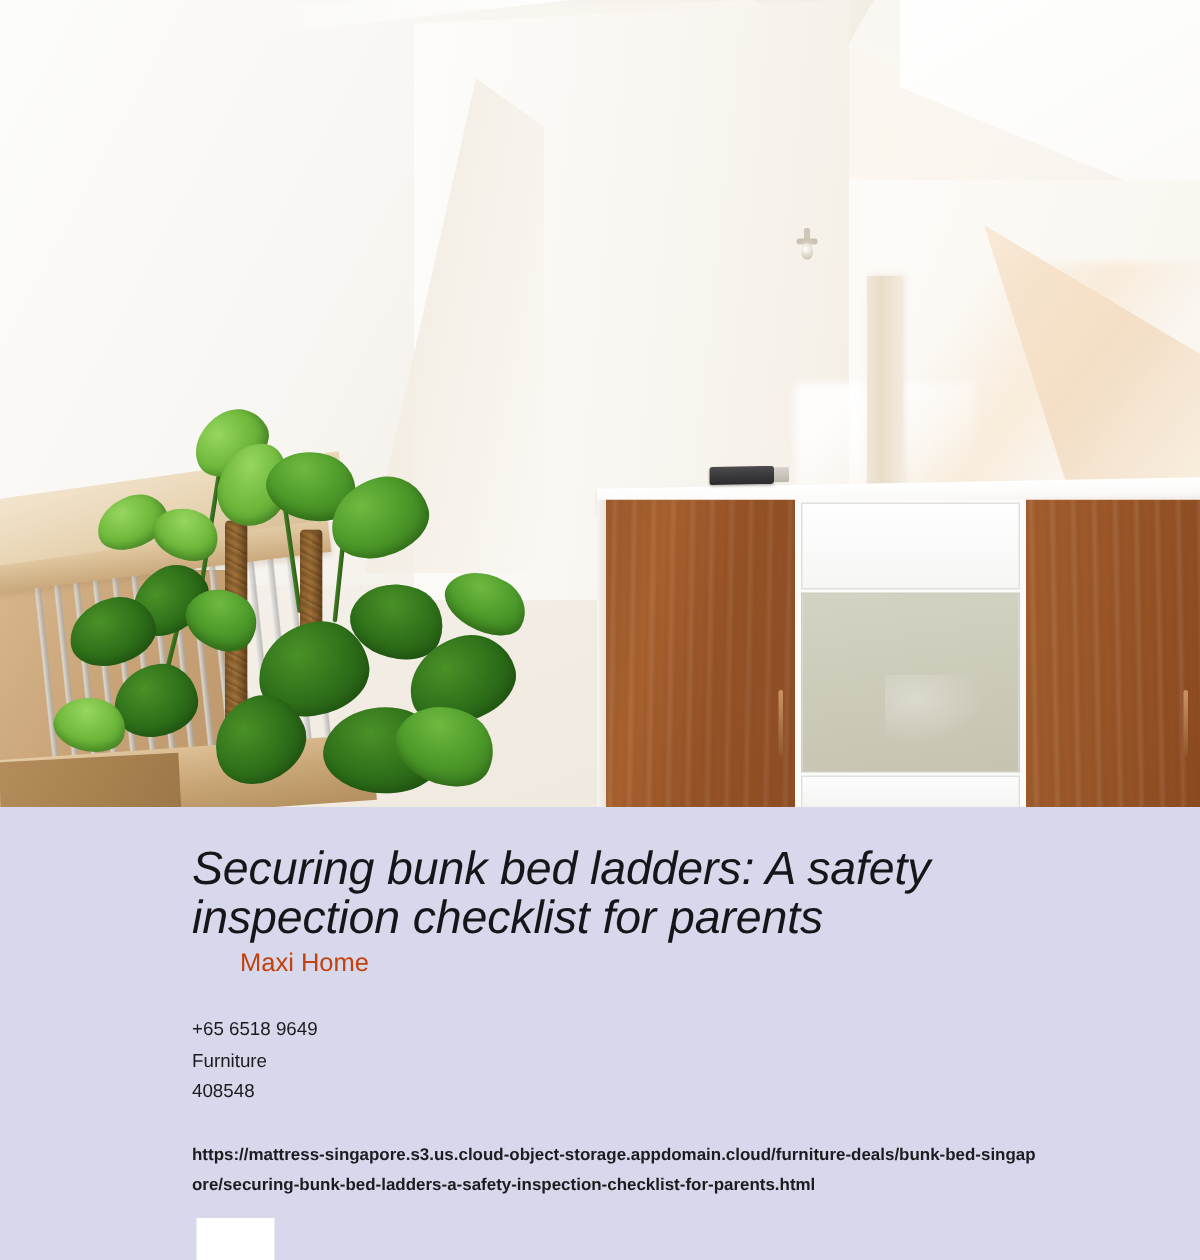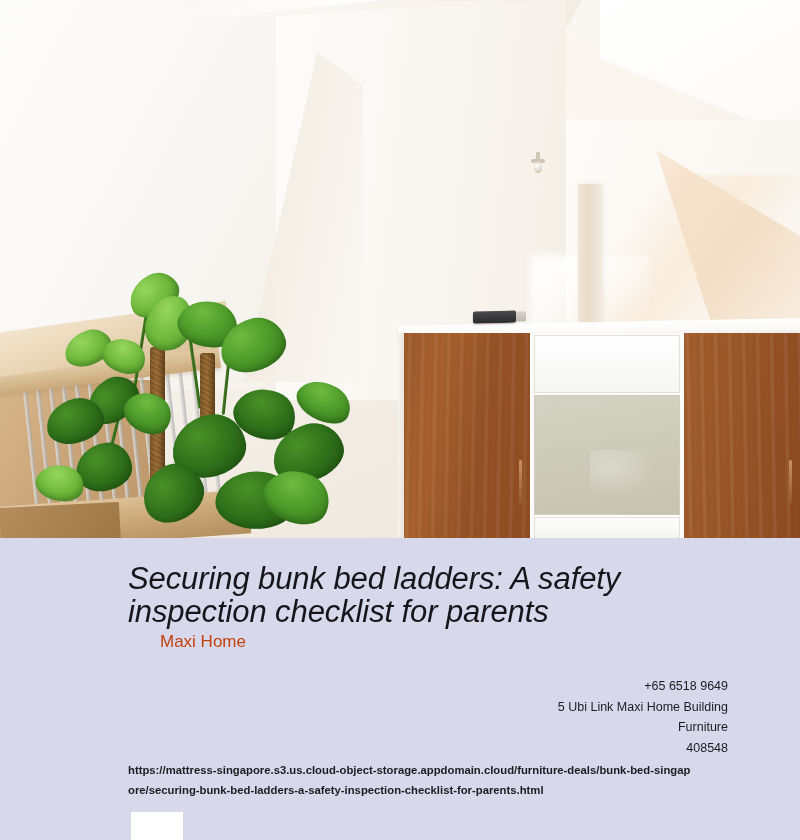--- a/index.html
+++ b/index.html
@@ -437,21 +437,20 @@
   .contact-block {
     position: absolute;
     left: 128px;
     top: 138px;
     width: 600px;
   }
   .contact-line {
     font-size: 12.5px;
     line-height: 20.5px;
     color: #1c1c20;
-    text-align: right;
   }
 
   .url-line {
     position: absolute;
     left: 128px;
     top: 222px;
     width: 566px;
     font-size: 11.3px;
     line-height: 20px;
     color: #1c1c20;
@@ -560,21 +559,20 @@
   </div>
 
   <div class="panel">
 
     <h1 class="page-title">Securing bunk bed ladders: A safety inspection checklist for parents</h1>
 
     <div class="org-name">Maxi Home</div>
 
     <div class="contact-block">
       <div class="contact-line">+65 6518 9649</div>
-      <div class="contact-line">5 Ubi Link Maxi Home Building</div>
       <div class="contact-line">Furniture</div>
       <div class="contact-line">408548</div>
     </div>
 
     <div class="url-line">https://mattress-singapore.s3.us.cloud-object-storage.appdomain.cloud/furniture-deals/bunk-bed-singapore/securing-bunk-bed-ladders-a-safety-inspection-checklist-for-parents.html</div>
 
     <div class="thumb-card">
       <div class="thumb-label">Furniture</div>
     </div>
 

